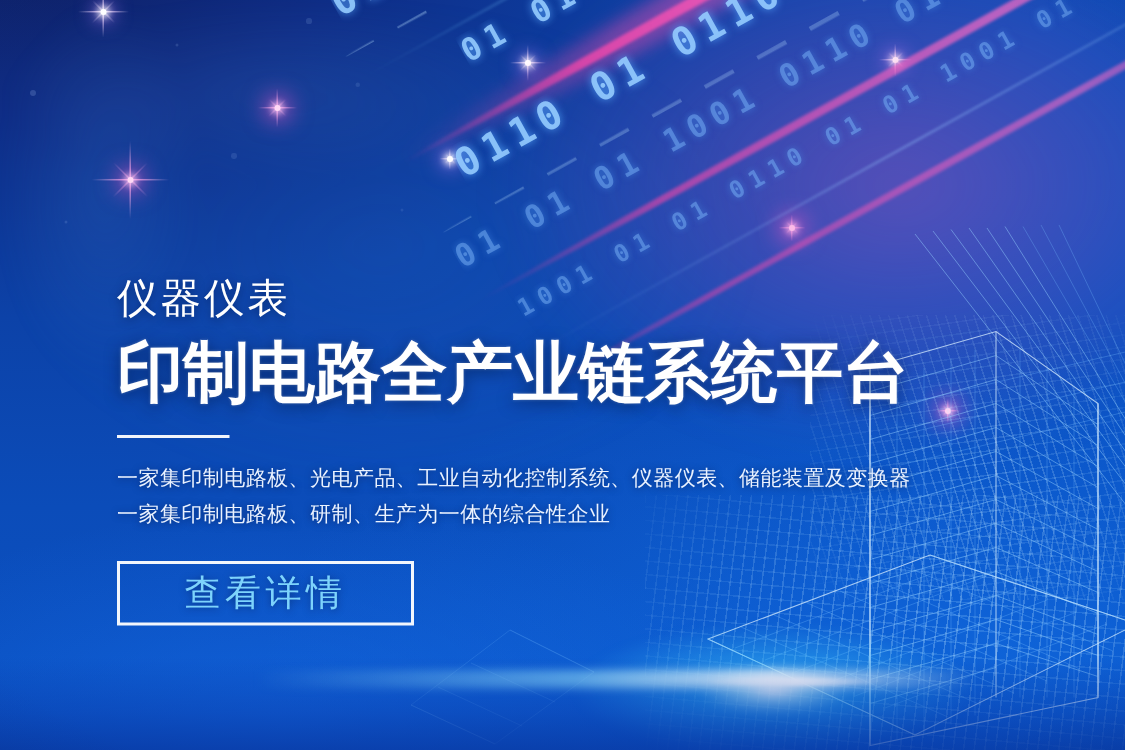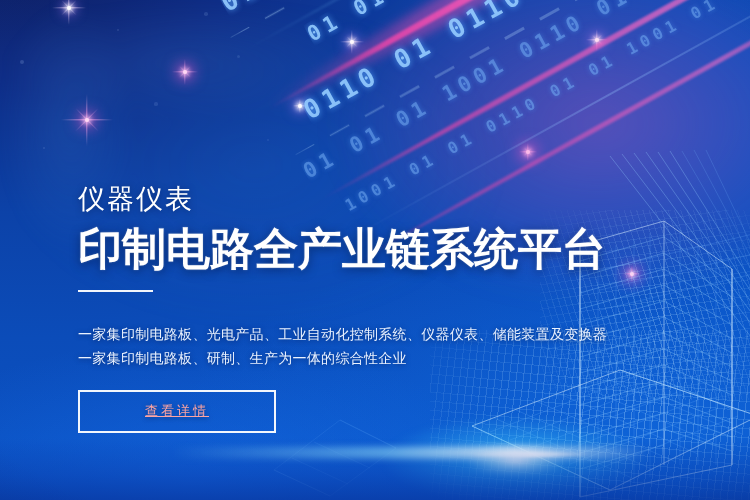--- a/index.html
+++ b/index.html
@@ -179,41 +179,40 @@
     letter-spacing:0px;
     text-shadow:0 2px 10px rgba(3,22,70,.62), 0 0 2px rgba(255,255,255,.35);
     white-space:nowrap;
   }
   .divider{
     margin-top:18px;
     width:75px;height:2px;
     background:#ffffff;
     opacity:.95;
   }
-  .desc{margin-top:30px;}
+  .desc{margin-top:14px;}
   .desc-line{
     color:#eaf2ff;
     font-size:14px;
     line-height:24px;
     letter-spacing:.3px;
     white-space:nowrap;
     text-shadow:0 1px 5px rgba(3,22,70,.6);
   }
   .cta{
     margin-top:20px;
     display:flex;align-items:center;justify-content:center;
     width:198px;height:43px;
     border:2px solid rgba(255,255,255,.95);
-    color:#fca5a5;
-    font-size:13px;
+    color:#7dd3fc;
+    font-size:24px;
     letter-spacing:3px;
     background:transparent;
     cursor:pointer;
     text-shadow:0 1px 5px rgba(3,22,70,.5);
-    text-decoration:underline;
   }
 </style>
 </head>
 <body>
 
 <div id="banner">
 
   <div class="layer bg-base"></div>
   <div class="layer bg-nebula"></div>
   <div class="layer bg-lowlight"></div>

